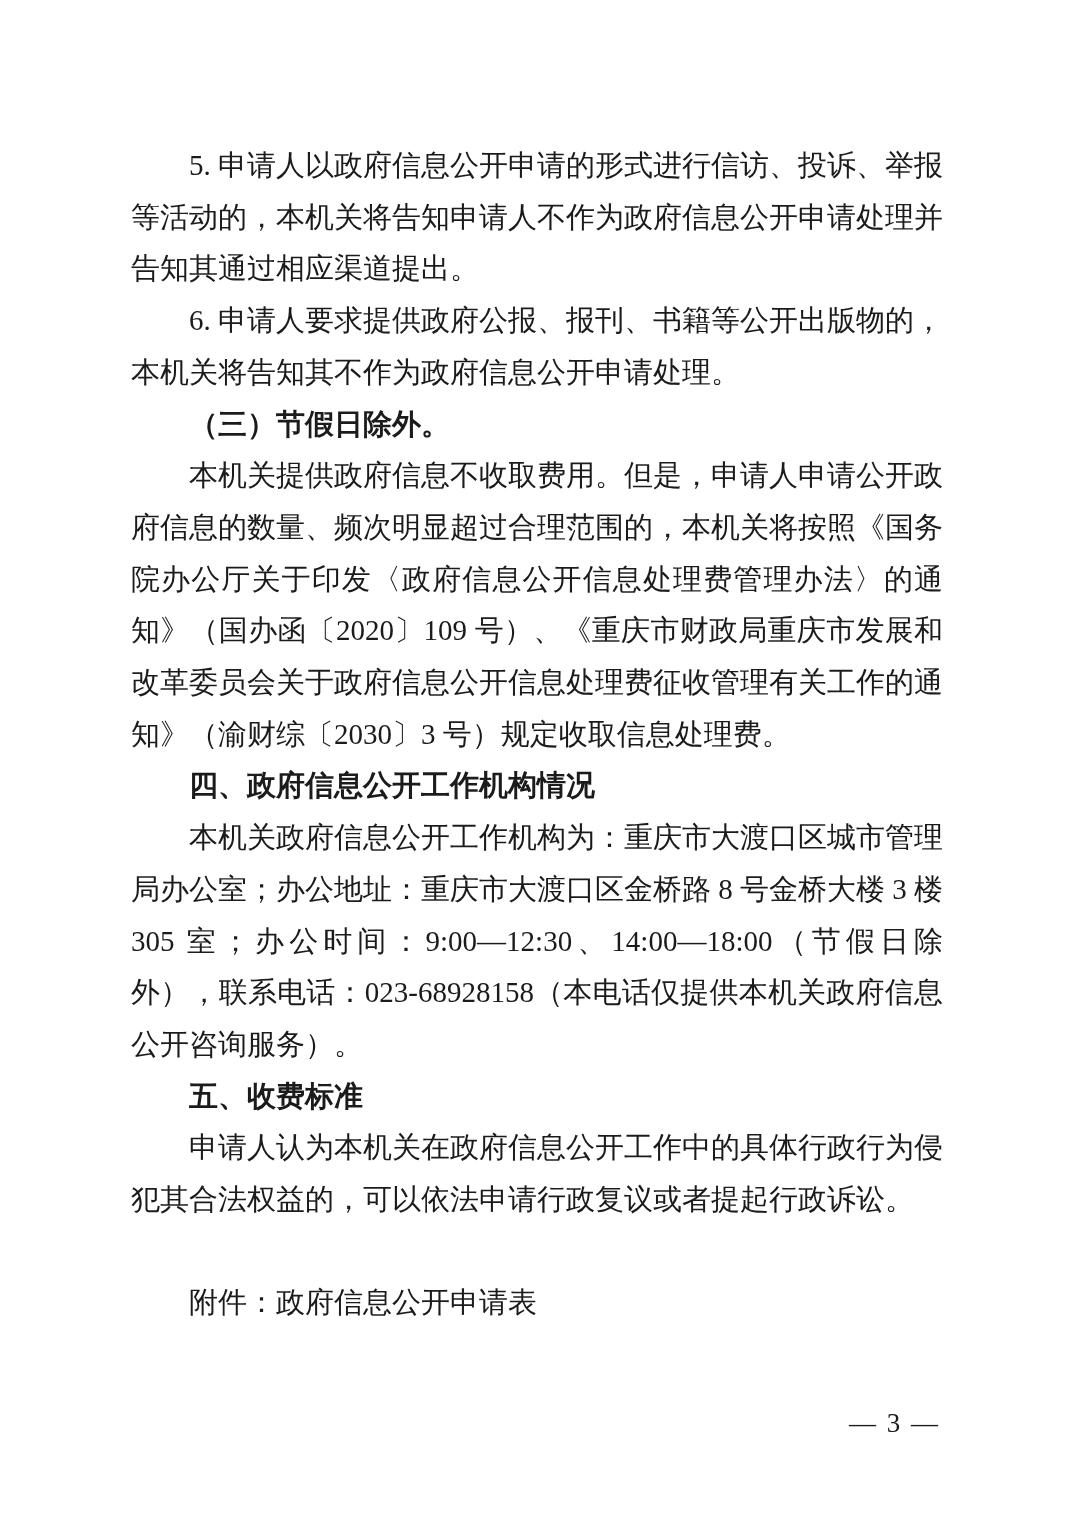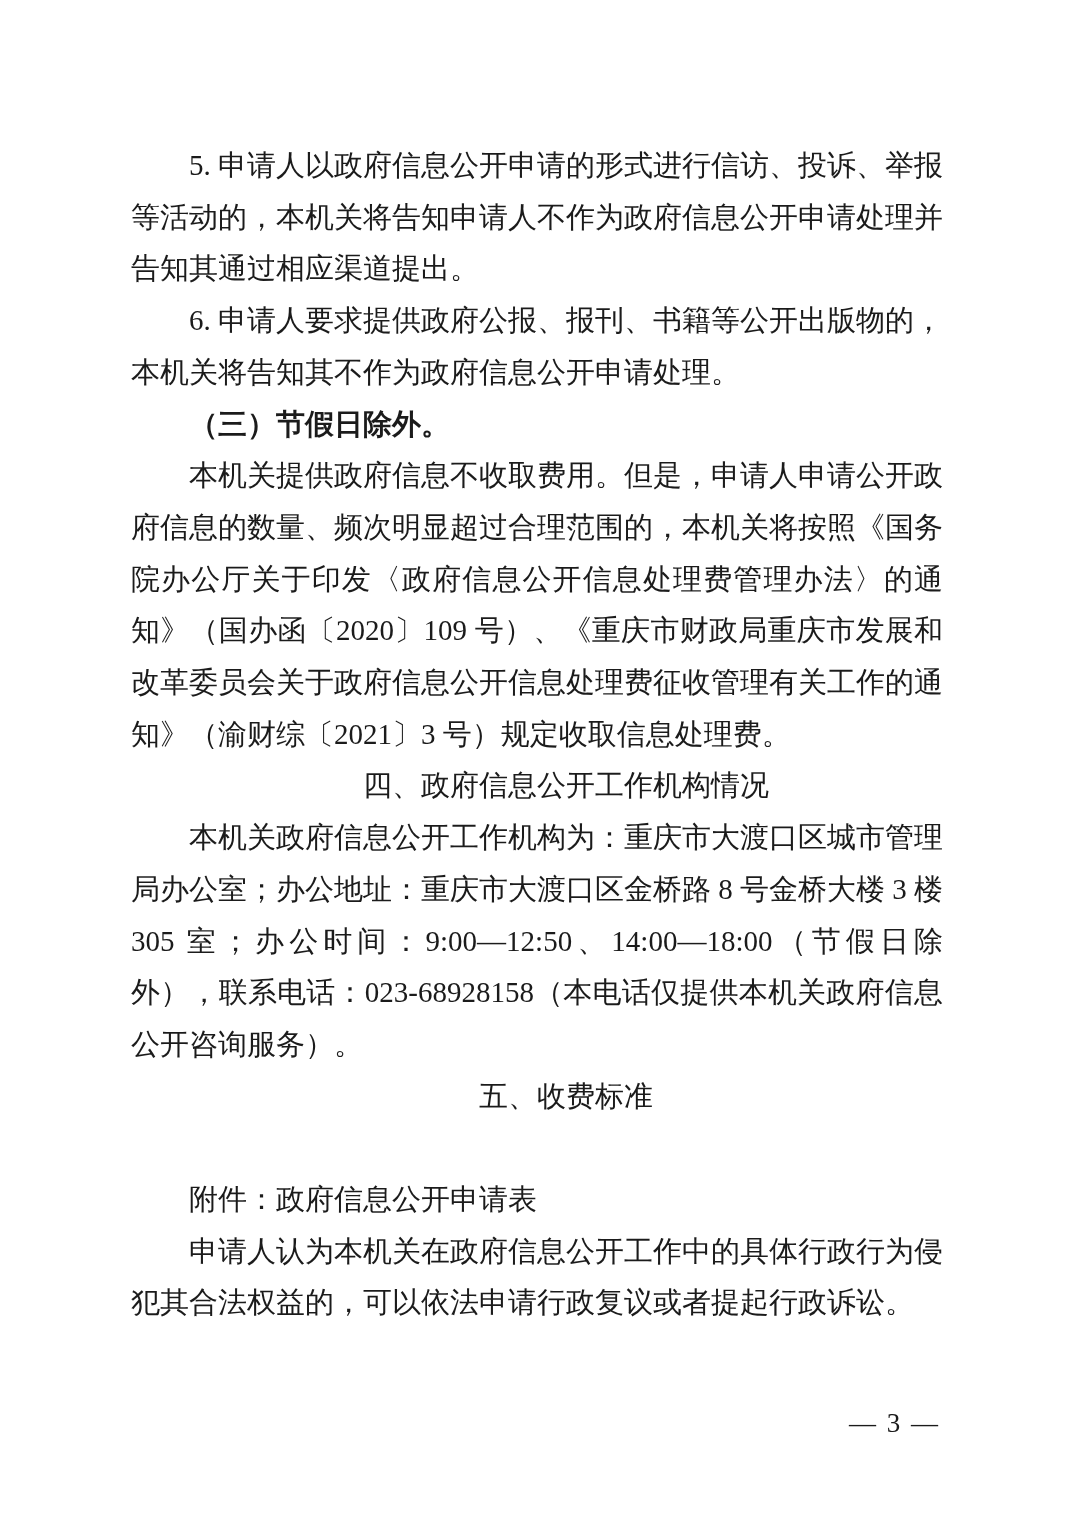--- a/index.html
+++ b/index.html
@@ -38,22 +38,22 @@
     font-weight: 400;
   }
   
   .kai-heading {
     font-family: "Liberation Serif", serif;
     font-weight: 600;
   }
   
   .hei-heading {
     font-family: "Liberation Sans", sans-serif;
-    font-weight: 400;
-    text-align: center;
+    font-weight: 700;
+    text-align: left;
   }
   .attachment {
     margin-top: 51.7px;
   }
   .page-number {
     position: absolute;
     right: 134px;
     top: 1403px;
     font-size: 27px;
     line-height: 40px;
@@ -64,22 +64,22 @@
   }
 </style>
 </head>
 <body>
 
 <div class="page">
   <div class="content">
     <p class="para body-text">5. 申请人以政府信息公开申请的形式进行信访、投诉、举报等活动的，本机关将告知申请人不作为政府信息公开申请处理并告知其通过相应渠道提出。</p>
     <p class="para body-text">6. 申请人要求提供政府公报、报刊、书籍等公开出版物的，本机关将告知其不作为政府信息公开申请处理。</p>
     <p class="para kai-heading">（三）节假日除外。</p>
-    <p class="para body-text">本机关提供政府信息不收取费用。但是，申请人申请公开政府信息的数量、频次明显超过合理范围的，本机关将按照《国务院办公厅关于印发〈政府信息公开信息处理费管理办法〉的通知》（国办函〔2020〕109 号）、《重庆市财政局重庆市发展和改革委员会关于政府信息公开信息处理费征收管理有关工作的通知》（渝财综〔2021〕3 号）规定收取信息处理费。</p>
+    <p class="para body-text">本机关提供政府信息不收取费用。但是，申请人申请公开政府信息的数量、频次明显超过合理范围的，本机关将按照《国务院办公厅关于印发〈政府信息公开信息处理费管理办法〉的通知》（国办函〔2020〕109 号）、《重庆市财政局重庆市发展和改革委员会关于政府信息公开信息处理费征收管理有关工作的通知》（渝财综〔2030〕3 号）规定收取信息处理费。</p>
     <p class="para hei-heading">四、政府信息公开工作机构情况</p>
-    <p class="para body-text">本机关政府信息公开工作机构为：重庆市大渡口区城市管理局办公室；办公地址：重庆市大渡口区金桥路 8 号金桥大楼 3 楼 305 室；办公时间：9:00—12:50、14:00—18:00（节假日除外），联系电话：023-68928158（本电话仅提供本机关政府信息公开咨询服务）。</p>
+    <p class="para body-text">本机关政府信息公开工作机构为：重庆市大渡口区城市管理局办公室；办公地址：重庆市大渡口区金桥路 8 号金桥大楼 3 楼 305 室；办公时间：9:00—12:30、14:00—18:00（节假日除外），联系电话：023-68928158（本电话仅提供本机关政府信息公开咨询服务）。</p>
     <p class="para hei-heading">五、收费标准</p>
+    <p class="para body-text">申请人认为本机关在政府信息公开工作中的具体行政行为侵犯其合法权益的，可以依法申请行政复议或者提起行政诉讼。</p>
     <p class="para body-text attachment">附件：政府信息公开申请表</p>
-    <p class="para body-text">申请人认为本机关在政府信息公开工作中的具体行政行为侵犯其合法权益的，可以依法申请行政复议或者提起行政诉讼。</p>
   </div>
 
   <div class="page-number">— 3 —</div>
 </div>
 
 </body></html>

